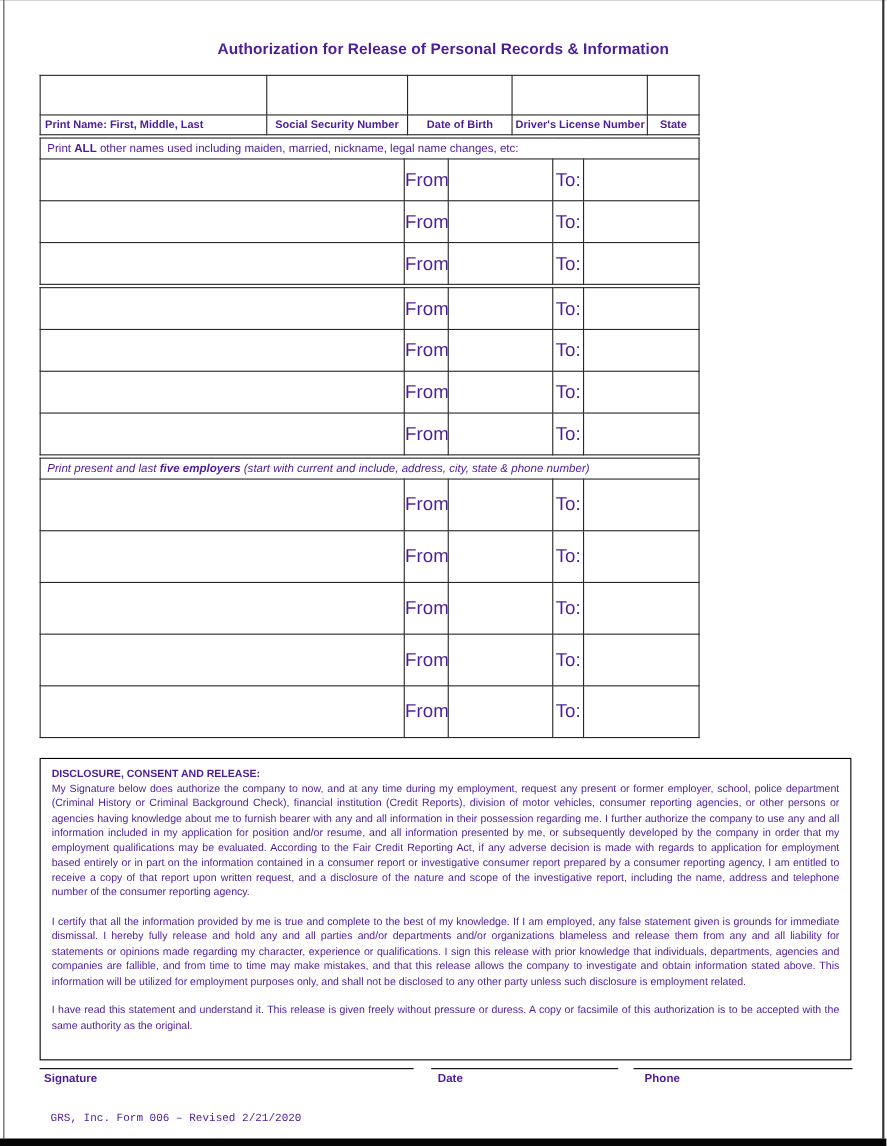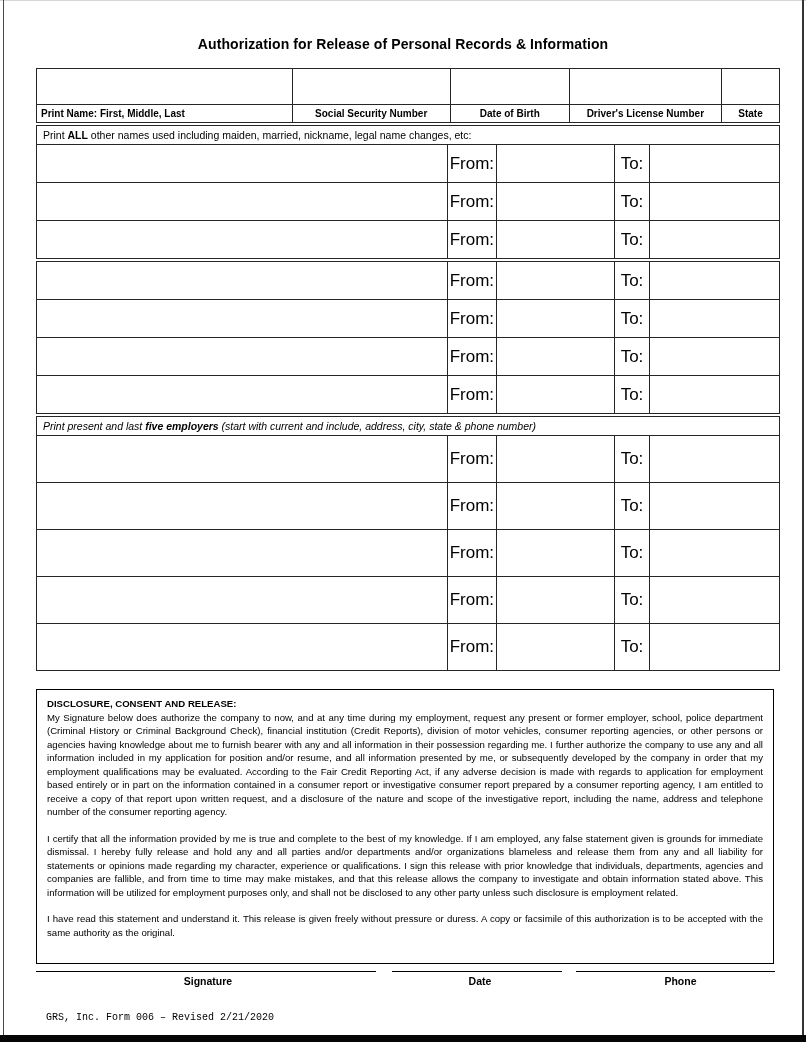--- a/index.html
+++ b/index.html
@@ -1,33 +1,33 @@
 <!DOCTYPE html>
 <html><head>
 <meta charset="utf-8">
 <style>
   html,body { margin:0; padding:0; }
   body { background:#fff; }
   .page {
     position:relative; width:806px; height:1042px; background:#ffffff;
-    font-family:"Liberation Sans", sans-serif; color:#000000; overflow:hidden;
+    font-family:"Liberation Sans", sans-serif; color:#4c1d95; overflow:hidden;
   }
   .edge-top    { position:absolute; left:0; top:0; width:806px; height:1px; background:#d7d7d7; }
   .edge-left   { position:absolute; left:3px; top:0; width:1px; height:1035px; background:#4a4a4a; }
   .edge-right  { position:absolute; left:802px; top:0; width:2px; height:1035px; background:#333; }
   .edge-bottom { position:absolute; left:0; top:1035px; width:806px; height:7px; background:#060606; }
 
   .doc-title {
     position:absolute; left:0; top:36px; width:806px; text-align:center;
     font-size:14px; font-weight:bold; letter-spacing:0.1px;
   }
 
   .content { position:absolute; left:36px; top:68px; width:738px; }
 
-  table { border-collapse:collapse; table-layout:fixed; width:744px; margin:0 0 2px 0; }
+  table { border-collapse:collapse; table-layout:fixed; width:600px; margin:0 0 2px 0; }
   table { border:1.5px solid #000; }
   td { border:1px solid #262626; padding:0; vertical-align:middle; overflow:hidden; }
 
   
   .identity .blank-row td { height:35px; }
   .identity .label-row td { height:17px; font-size:10px; font-weight:bold; text-align:center; }
   .identity .label-row td.first { text-align:left; padding-left:4px; }
 
   
   td.section-header { height:18px; font-size:10.5px; padding-left:6px;margin-left:17px; }
@@ -46,21 +46,21 @@
     box-sizing:border-box; width:738px; height:275px; margin-top:18px;
     border:1.5px solid #000; padding:7px 10px 6px 10px;
     font-size:9.6px; line-height:13.5px; text-align:justify; overflow:hidden;
   }
   .disclosure .heading { font-weight:bold; }
   .disclosure p { margin:0; }
   .disclosure p.gap { margin-top:13px; }
 
   
   .sig-block { position:absolute; left:36px; top:971px; width:739px; display:flex; }
-  .sig-field { border-top:1.5px solid #000;text-align:center; }
+  .sig-field { border-top:1.5px solid #000; }
   .sig-field .sig-label { font-size:10.5px; font-weight:bold; padding-top:3px; }
   .sig-signature { width:340px; } .sig-signature .sig-label { padding-left:4px; }
   .sig-gap-1 { width:16px; }
   .sig-date { width:170px; } .sig-date .sig-label { padding-left:6px; }
   .sig-gap-2 { width:14px; }
   .sig-phone { width:199px; } .sig-phone .sig-label { padding-left:10px; }
 
   .doc-footer { position:absolute; left:46px; top:1012px; font-size:10px;font-family:Liberation Mono, monospace; }
 </style>
 </head>

